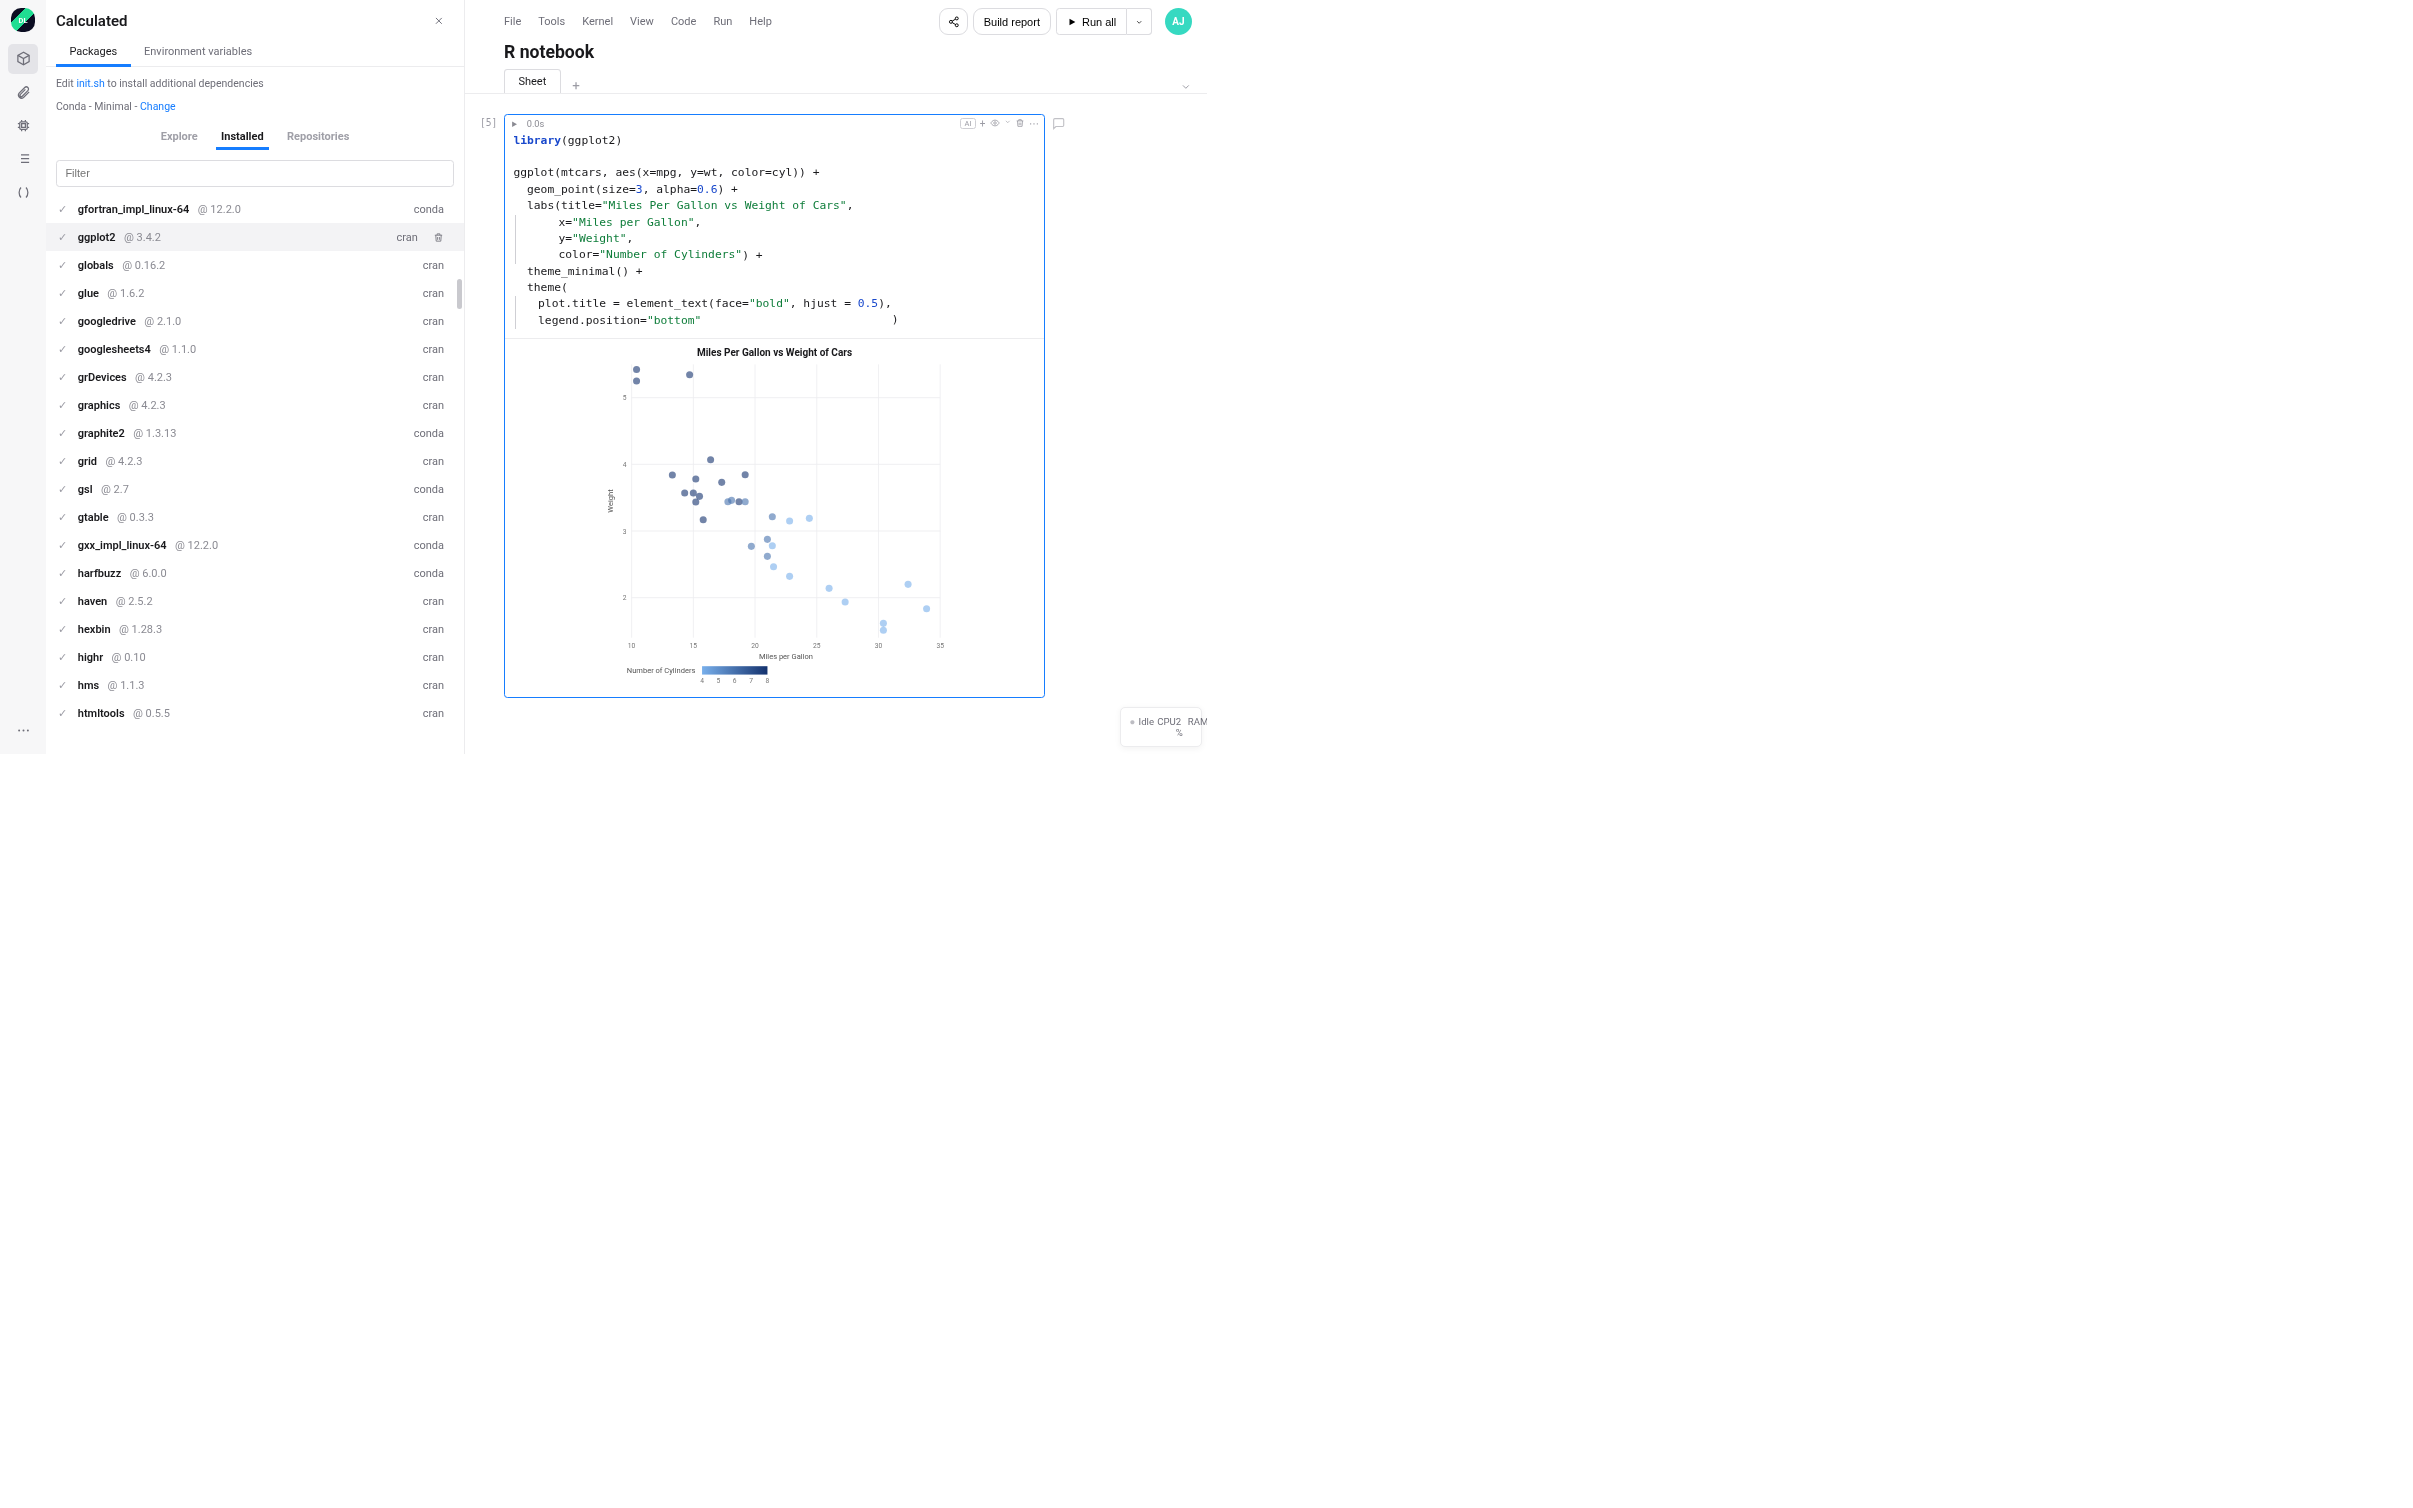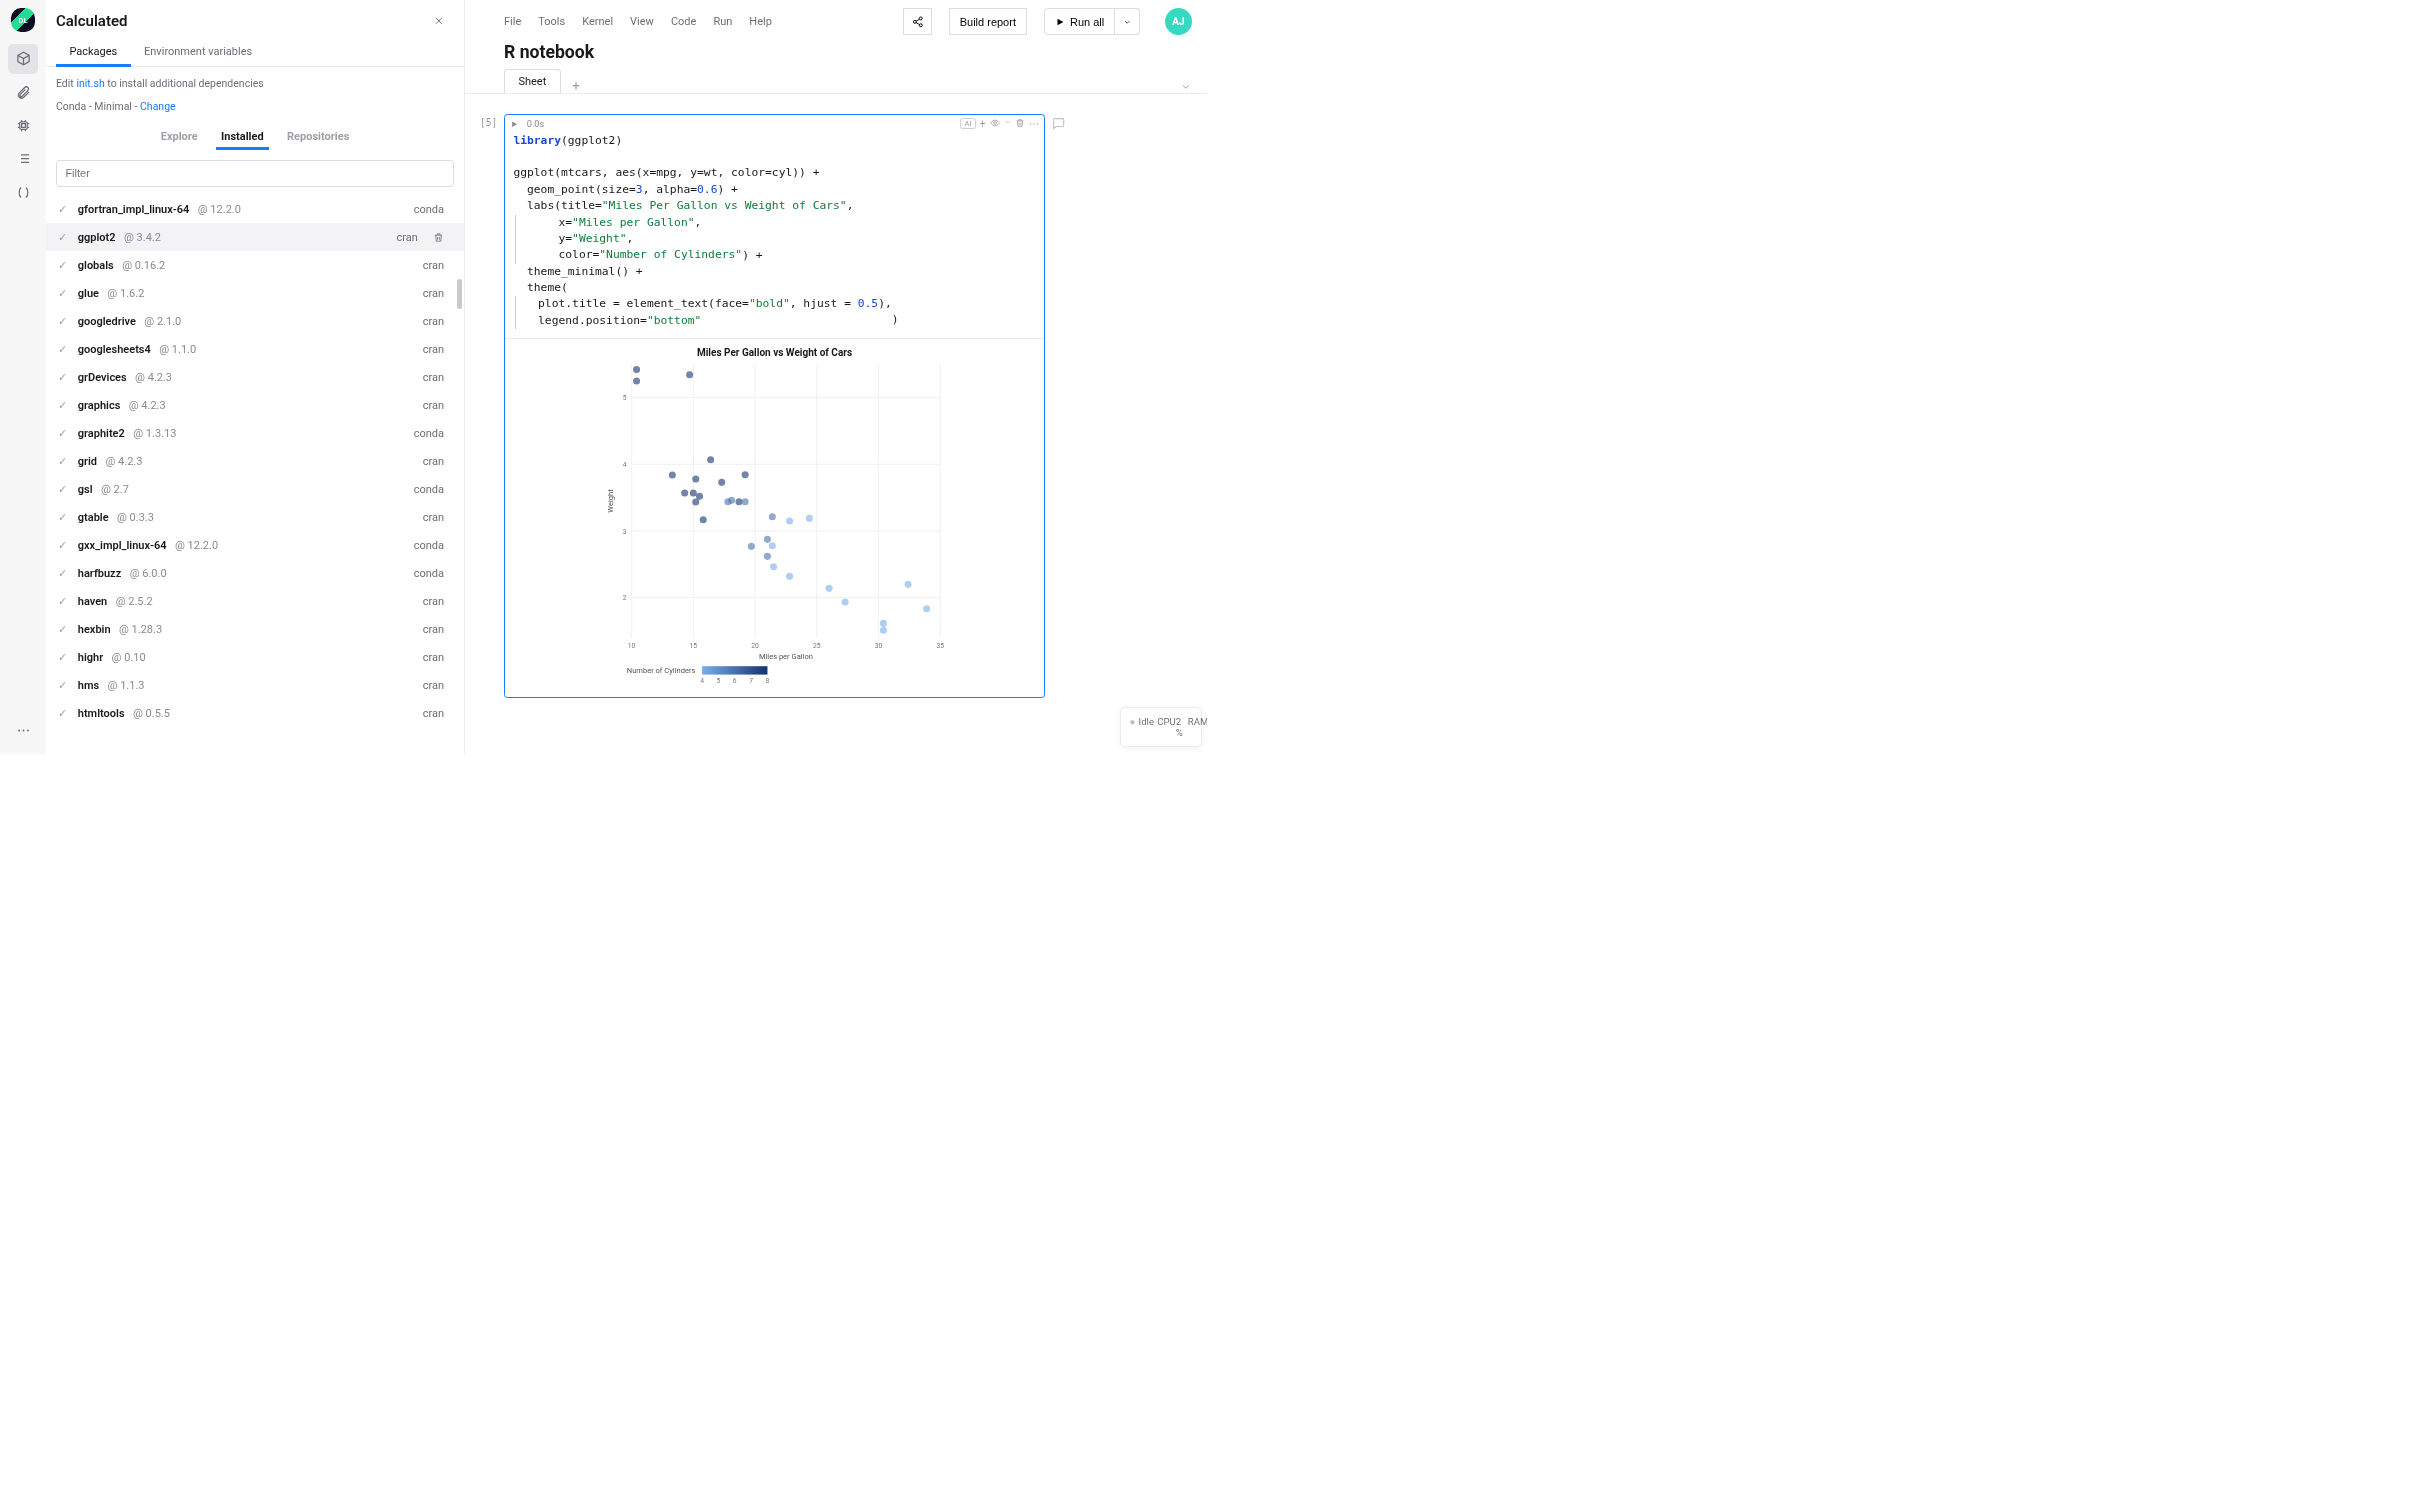--- a/index.html
+++ b/index.html
@@ -38,25 +38,25 @@
   .pkg-row.hover { background:#f3f3f5;}
   .chk { color:#9b9ba4; width:13.4px; display:flex;justify-content:center;}
   .pkg-name { font-weight:600; }
   .pkg-ver { color:#8a8a92; }
   .pkg-src { margin-left:auto; color:#6e6e78;}
   .trash { margin-left:6.7px; color:#7a7a82; }
   .fake-scroll { position:absolute; right:2.5px; top:84px; width:5px; height:30px; background:#c9c9ce; border-radius:2.5px;}
 
   
   .main { flex:1; display:flex; flex-direction:column; position:relative; }
-  .topbar { display:flex; align-items:center; padding:8.4px 15px 0 39px; gap:12px; }
+  .topbar { display:flex; align-items:center; padding:8.4px 15px 0 39px; gap:0; }
   .menu { display:flex; gap:17px; color:#6e6e78; font-size:11px;}
   .menu span{cursor:pointer;}
   .tb-spacer{flex:1;}
-  .tb-btn { border:0.8px solid #dcdce0; background:#fff; padding:5.9px 10px; border-radius:0; font-size:11px; cursor:pointer; display:flex;align-items:center;gap:5px; height:27px;}
+  .tb-btn { border:0.8px solid #dcdce0; background:#fff; padding:5.9px 10px; border-radius:9px; font-size:11px; cursor:pointer; display:flex;align-items:center;gap:5px; height:27px;}
   .tb-btn.icon-only{padding:5.9px 7.5px;}
   .btn-group{display:flex;}
   .btn-group .tb-btn{border-radius:0;border-left:none;}
   .btn-group .tb-btn:first-child{border-radius:3.4px 0 0 3.4px;border-left:0.8px solid #dcdce0;}
   .btn-group .tb-btn:last-child{border-radius:0 3.4px 3.4px 0;}
   .avatar{width:27px;height:27px;border-radius:50%;background:#36d9c1;display:flex;align-items:center;justify-content:center;color:#fff;font-weight:700;font-size:10px;margin-left:13.4px;}
   .nb-title{padding:6.7px 0 3.4px 39px;font-size:17.6px;font-weight:700;}
   .sheet-tabs{display:flex;align-items:flex-end;padding:3.4px 15px 0 39px;border-bottom:0.8px solid #ececee;}
   .sheet-tab{border:0.8px solid #dcdce0;border-bottom:none;padding:5px 13.4px;border-radius:3.4px 3.4px 0 0;font-size:11px;cursor:pointer;}
   .sheet-add{margin-left:11.7px;color:#9b9ba4;cursor:pointer;font-size:13.4px;}

